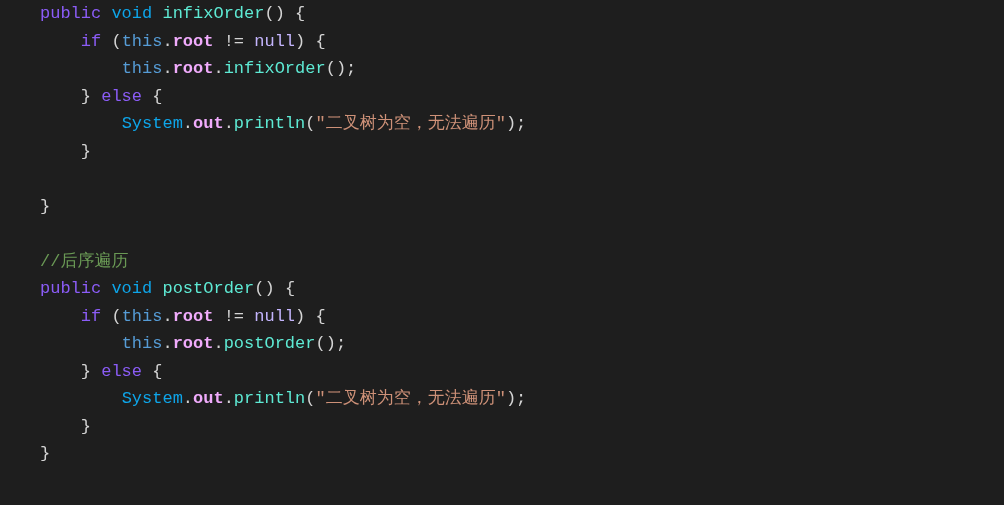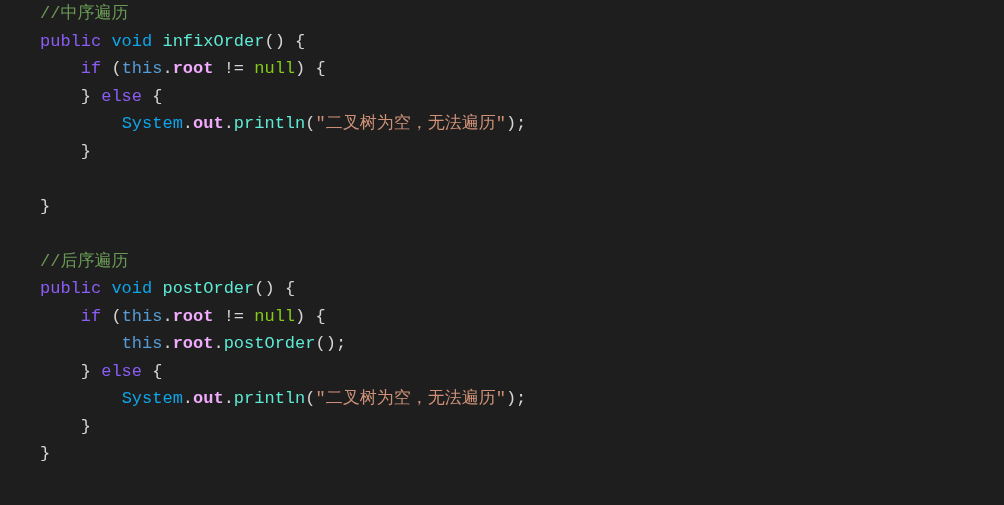--- a/index.html
+++ b/index.html
@@ -27,31 +27,31 @@
       height: 27.5px;
     }
     .comment { color: #6A9955; }
     .keyword { color: #8b5cf6; }
     .type { color: #0ea5e9; }
     .method { color: #5eead4; }
     .this-kw { color: #569CD6; margin-top: 24px; }
     .property { color: #f0abfc; font-weight: bold; }
     .punct { color: #D4D4D4; }
     .operator { color: #D4D4D4; }
-    .nullkw { color: #84cc16; }
+    .nullkw { color: #c4b5fd; }
     .class-name { color: #0ea5e9; }
     .string { color: #CE9178; }
   </style>
 </head>
 <body>
 
 <div class="code-container">
-  <div class="line"><span class="comment">//中序遍历</span></div>
   <div class="line"><span class="keyword">public</span> <span class="type">void</span> <span class="method">infixOrder</span><span class="punct">()</span> <span class="punct">{</span></div>
   <div class="line">    <span class="keyword">if</span> <span class="punct">(</span><span class="this-kw">this</span><span class="punct">.</span><span class="property">root</span> <span class="operator">!=</span> <span class="nullkw">null</span><span class="punct">)</span> <span class="punct">{</span></div>
+  <div class="line">        <span class="this-kw">this</span><span class="punct">.</span><span class="property">root</span><span class="punct">.</span><span class="method">infixOrder</span><span class="punct">();</span></div>
   <div class="line">    <span class="punct">}</span> <span class="keyword">else</span> <span class="punct">{</span></div>
   <div class="line">        <span class="class-name">System</span><span class="punct">.</span><span class="property">out</span><span class="punct">.</span><span class="method">println</span><span class="punct">(</span><span class="string">"二叉树为空，无法遍历"</span><span class="punct">);</span></div>
   <div class="line">    <span class="punct">}</span></div>
   <div class="line"> </div>
   <div class="line"><span class="punct">}</span></div>
   <div class="line"> </div>
   <div class="line"><span class="comment">//后序遍历</span></div>
   <div class="line"><span class="keyword">public</span> <span class="type">void</span> <span class="method">postOrder</span><span class="punct">()</span> <span class="punct">{</span></div>
   <div class="line">    <span class="keyword">if</span> <span class="punct">(</span><span class="this-kw">this</span><span class="punct">.</span><span class="property">root</span> <span class="operator">!=</span> <span class="nullkw">null</span><span class="punct">)</span> <span class="punct">{</span></div>
   <div class="line">        <span class="this-kw">this</span><span class="punct">.</span><span class="property">root</span><span class="punct">.</span><span class="method">postOrder</span><span class="punct">();</span></div>

